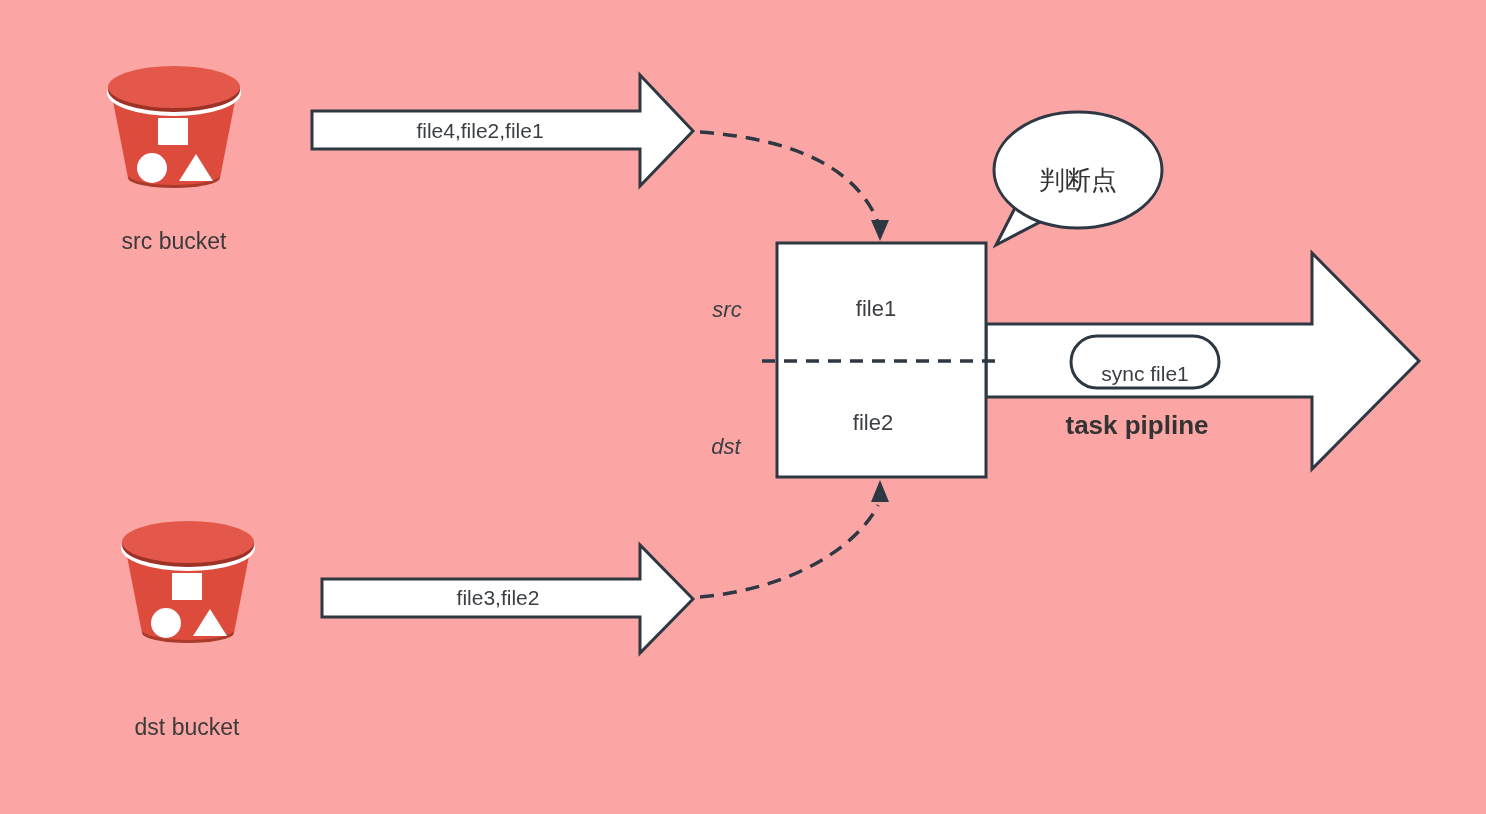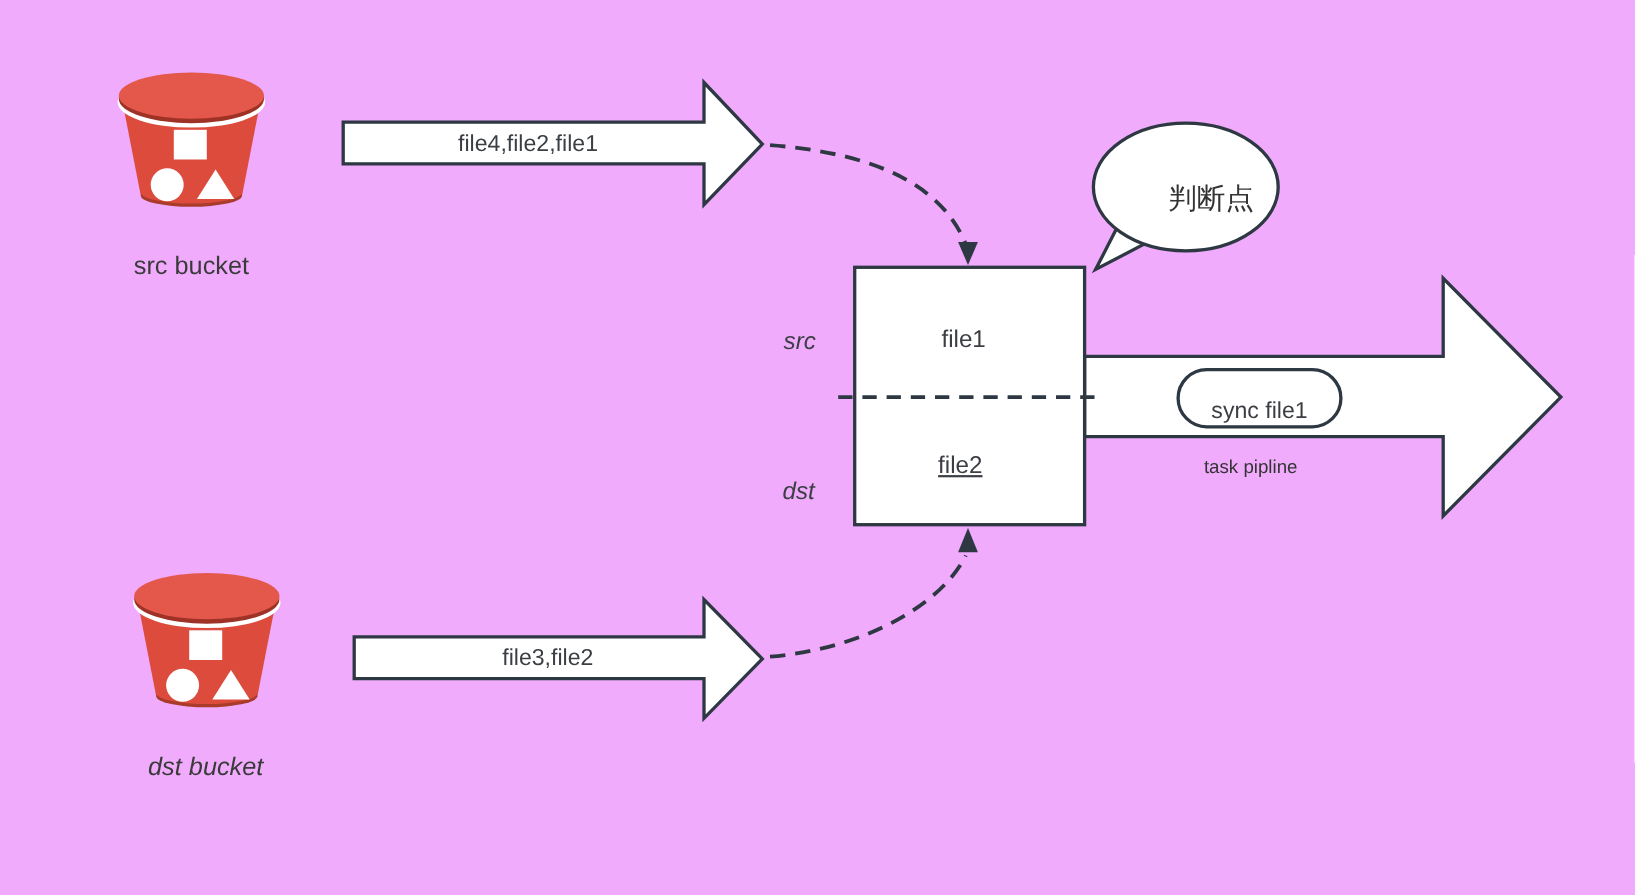--- a/index.html
+++ b/index.html
@@ -5,42 +5,42 @@
   html, body {
     margin: 0;
     padding: 0;
     background: #ffffff;
     font-family: "Liberation Sans", "DejaVu Sans", sans-serif;
   }
   #stage {
     position: relative;
     width: 1486px;
     height: 814px;
-    background: #f0abfc;
+    background: #fca5a5;
     overflow: hidden;
   }
   #diagram-svg {
     position: absolute;
     left: 0;
     top: 0;
   }
   .label {
     position: absolute;
     transform: translate(-50%, -50%);
     color: #3b3f44;
     font-size: 21px;
     white-space: nowrap;
     line-height: 1.1;
   }
   .label.bucket-caption { font-size: 23px; color: #3a3a3a; margin-top: 16px; }
   .label.row-caption    { font-size: 22px; font-style: italic; }
   .label.cell-text      { font-size: 22px; }
   .label.bubble-text    { font-size: 26px; color: #333; }
   .label.pill-text      { font-size: 21px; }
-  .label.pipeline-text  { font-size: 17px; font-weight: 400; color: #333; }
+  .label.pipeline-text  { font-size: 26px; font-weight: 700; color: #333; }
 </style>
 </head>
 <body>
 
 <div id="stage">
 
   <svg id="diagram-svg" width="1486" height="814" viewBox="0 0 1486 814">
     <defs>
       <g id="bucket-icon">
 
@@ -86,31 +86,31 @@
       <ellipse cx="1078" cy="170" rx="84" ry="58" fill="#ffffff" stroke="#2d3843" stroke-width="3"></ellipse>
     </g>
 
     <rect x="1071" y="336" width="148" height="52" rx="26" ry="26" fill="#ffffff" stroke="#2d3843" stroke-width="3"></rect>
   </svg>
 
   <div class="label" style="left:480px; top:131px;">file4,file2,file1</div>
 
   <div class="label bucket-caption" style="left:174px; top:226px;">src bucket</div>
 
-  <div class="label bubble-text" style="left:1078px; top:180px;margin-left:23px;">判断点</div>
+  <div class="label bubble-text" style="left:1078px; top:180px;">判断点</div>
 
   <div class="label row-caption" style="left:727px; top:310px;">src</div>
 
   <div class="label cell-text" style="left:876px; top:309px;">file1</div>
 
-  <div class="label cell-text" style="left:873px; top:423px;text-decoration:underline;">file2</div>
+  <div class="label cell-text" style="left:873px; top:423px;">file2</div>
 
   <div class="label row-caption" style="left:726px; top:447px;">dst</div>
 
   <div class="label pill-text" style="left:1145px; top:361px;margin-top:13px;">sync file1</div>
 
   <div class="label pipeline-text" style="left:1137px; top:425px;">task pipline</div>
 
   <div class="label" style="left:498px; top:598px;">file3,file2</div>
 
-  <div class="label bucket-caption" style="left:187px; top:681px;font-style:italic;">dst bucket</div>
+  <div class="label bucket-caption" style="left:187px; top:712px;">dst bucket</div>
 
 </div>
 
 </body></html>

